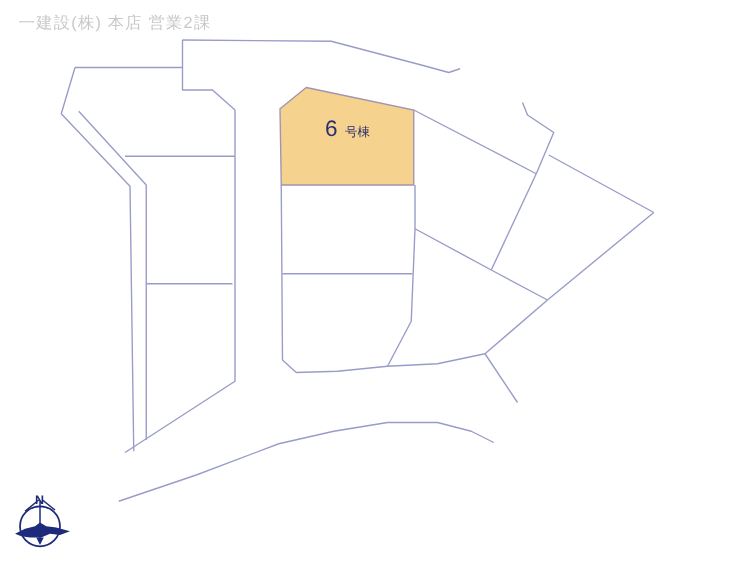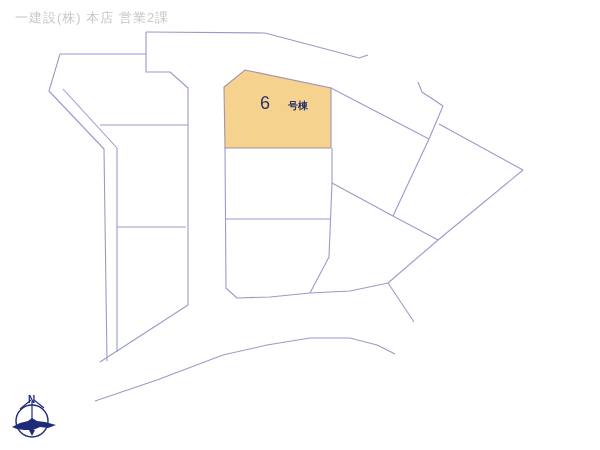--- a/index.html
+++ b/index.html
@@ -11,21 +11,21 @@
   .header-caption{
     position:absolute;left:15px;top:9px;
     font-size:13px;letter-spacing:1px;color:#c8c8c8;
     white-space:nowrap;user-select:none;
   }
   .parcel-label{
     position:absolute;left:260px;top:94px;
     display:flex;align-items:baseline;color:#2b2e6e;line-height:1;
   }
   .parcel-label .num{font-size:18px;font-weight:400;}
-  .parcel-label .suffix{font-size:10px;font-weight:700;margin-left:18px;}
+  .parcel-label .suffix{font-size:10px;font-weight:400;margin-left:6px;}
   .compass{position:absolute;left:6px;top:390px;width:60px;height:60px;}
   .compass .ring{fill:none;stroke:#1e2b7b;stroke-width:1.4px;}
   .compass .navy-fill{fill:#1e2b7b;stroke:none;}
   .compass .navy-line{stroke:#1e2b7b;stroke-width:1.2px;fill:none;}
   .compass .north{
     font-family:"Liberation Sans",sans-serif;font-size:10px;font-weight:700;
     fill:#1e2b7b;
   }
 </style>
 </head>

